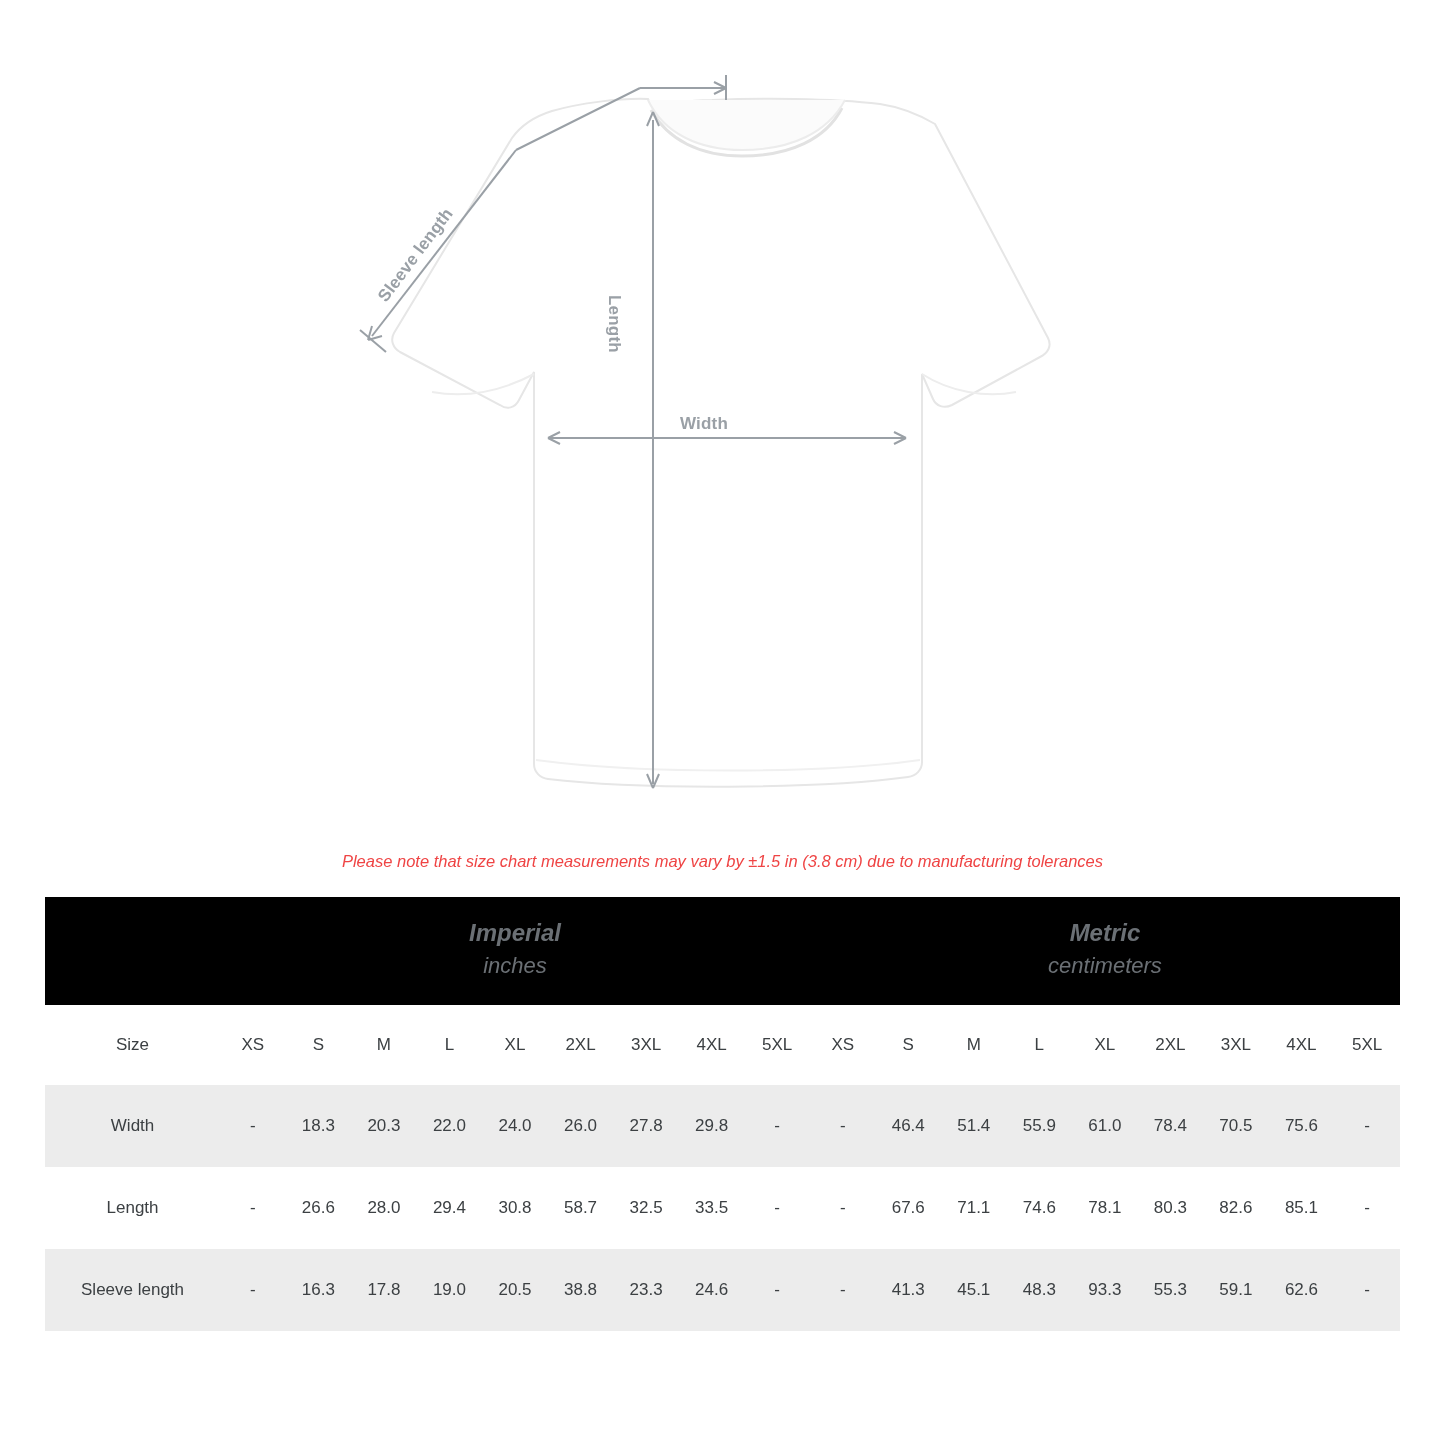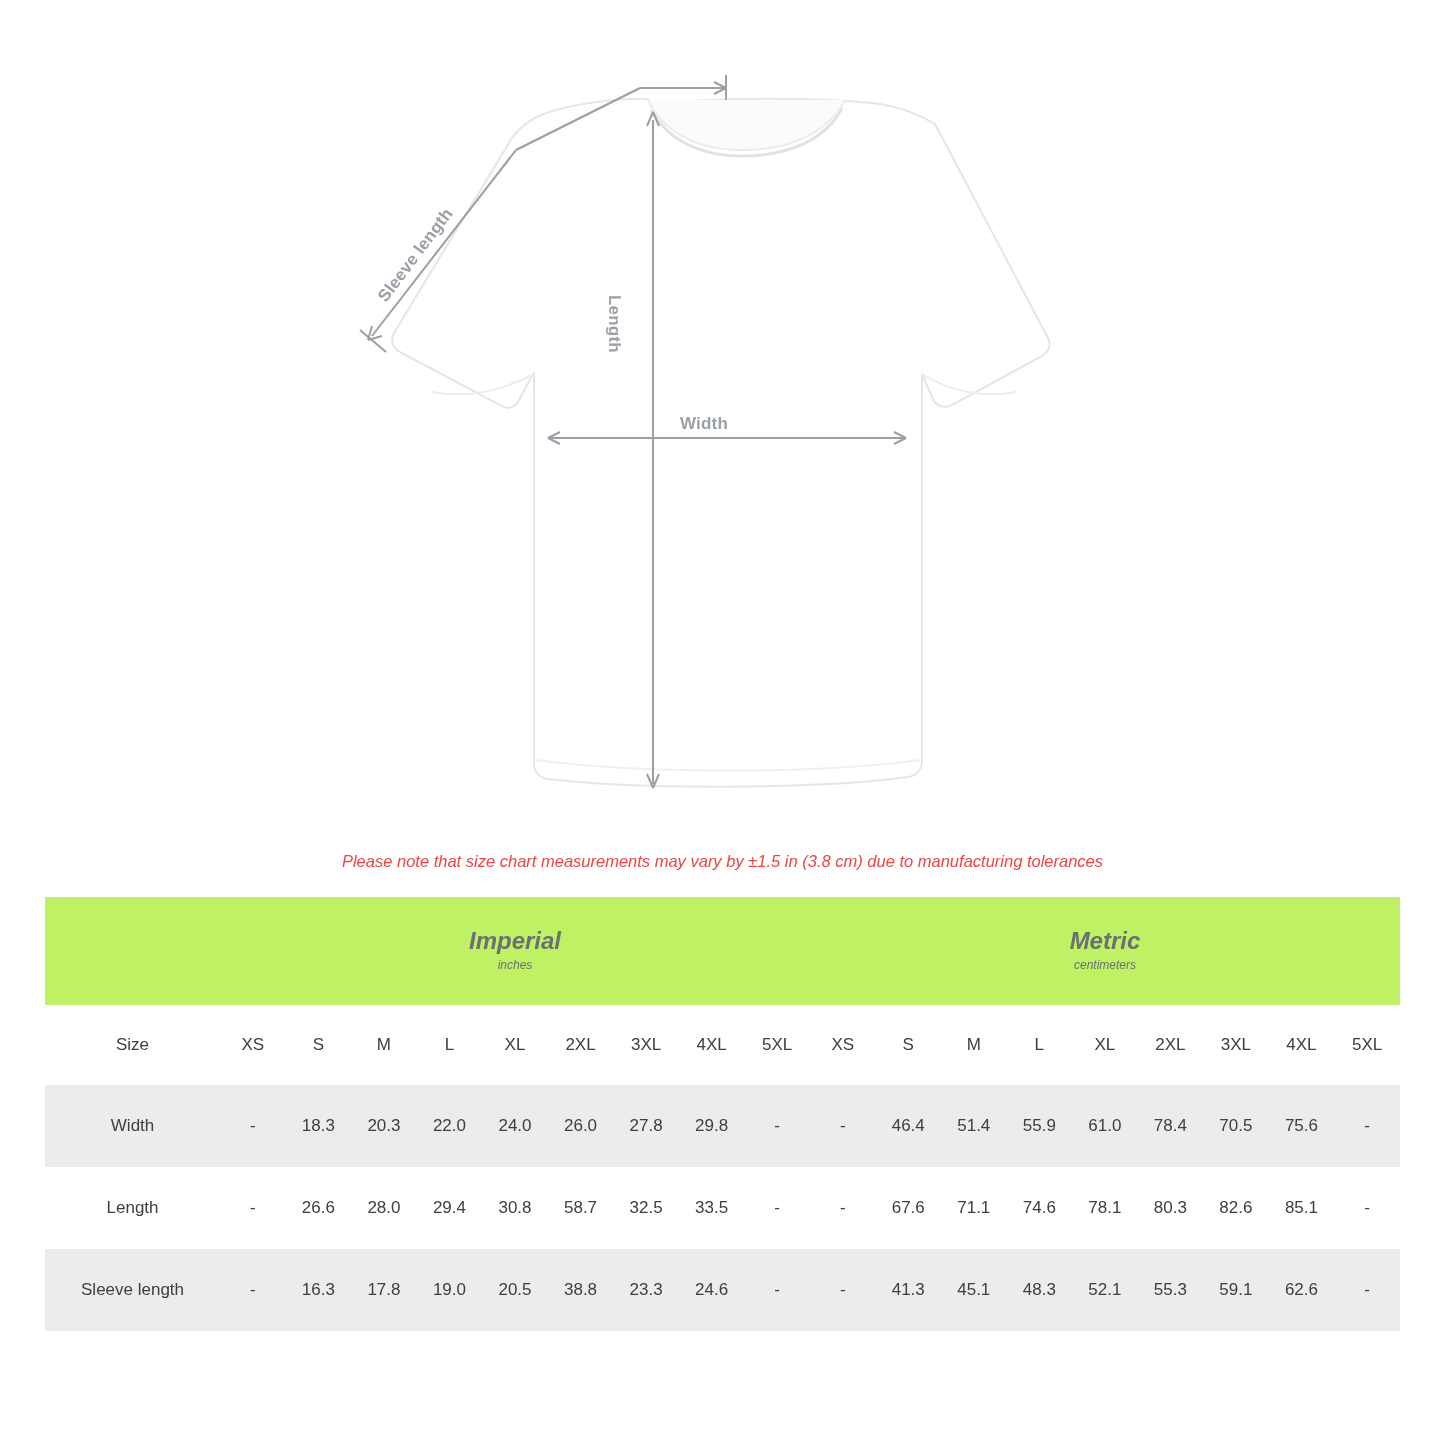--- a/index.html
+++ b/index.html
@@ -86,32 +86,32 @@
   }
   table.size-table td, table.size-table th {
     text-align: center;
     vertical-align: middle;
     font-weight: normal;
     font-size: 17px;
     color: #3c4043;
     padding: 0;
   }
   .unit-row td {
-    background: #bef264;
+    background: #000000;
     height: 108px;
   }
   .unit-title {
     font-size: 24px;
     font-weight: bold;
     font-style: italic;
     color: #6b7075;
     line-height: 1.25;
   }
   .unit-sub {
-    font-size: 12px;
+    font-size: 22px;
     font-style: italic;
     color: #6b7075;
     line-height: 1.6;
   }
   .head-row td {
     background: #ffffff;
     height: 80px;
     font-weight: bold;
     font-size: 17px;
     color: #3c4043;
@@ -318,21 +318,21 @@
           <td>19.0</td>
           <td>20.5</td>
           <td>38.8</td>
           <td>23.3</td>
           <td>24.6</td>
           <td>-</td>
           <td>-</td>
           <td>41.3</td>
           <td>45.1</td>
           <td>48.3</td>
-          <td>52.1</td>
+          <td>93.3</td>
           <td>55.3</td>
           <td>59.1</td>
           <td>62.6</td>
           <td>-</td>
         </tr>
       </tbody>
     </table>
   </div>
 
 </div>

